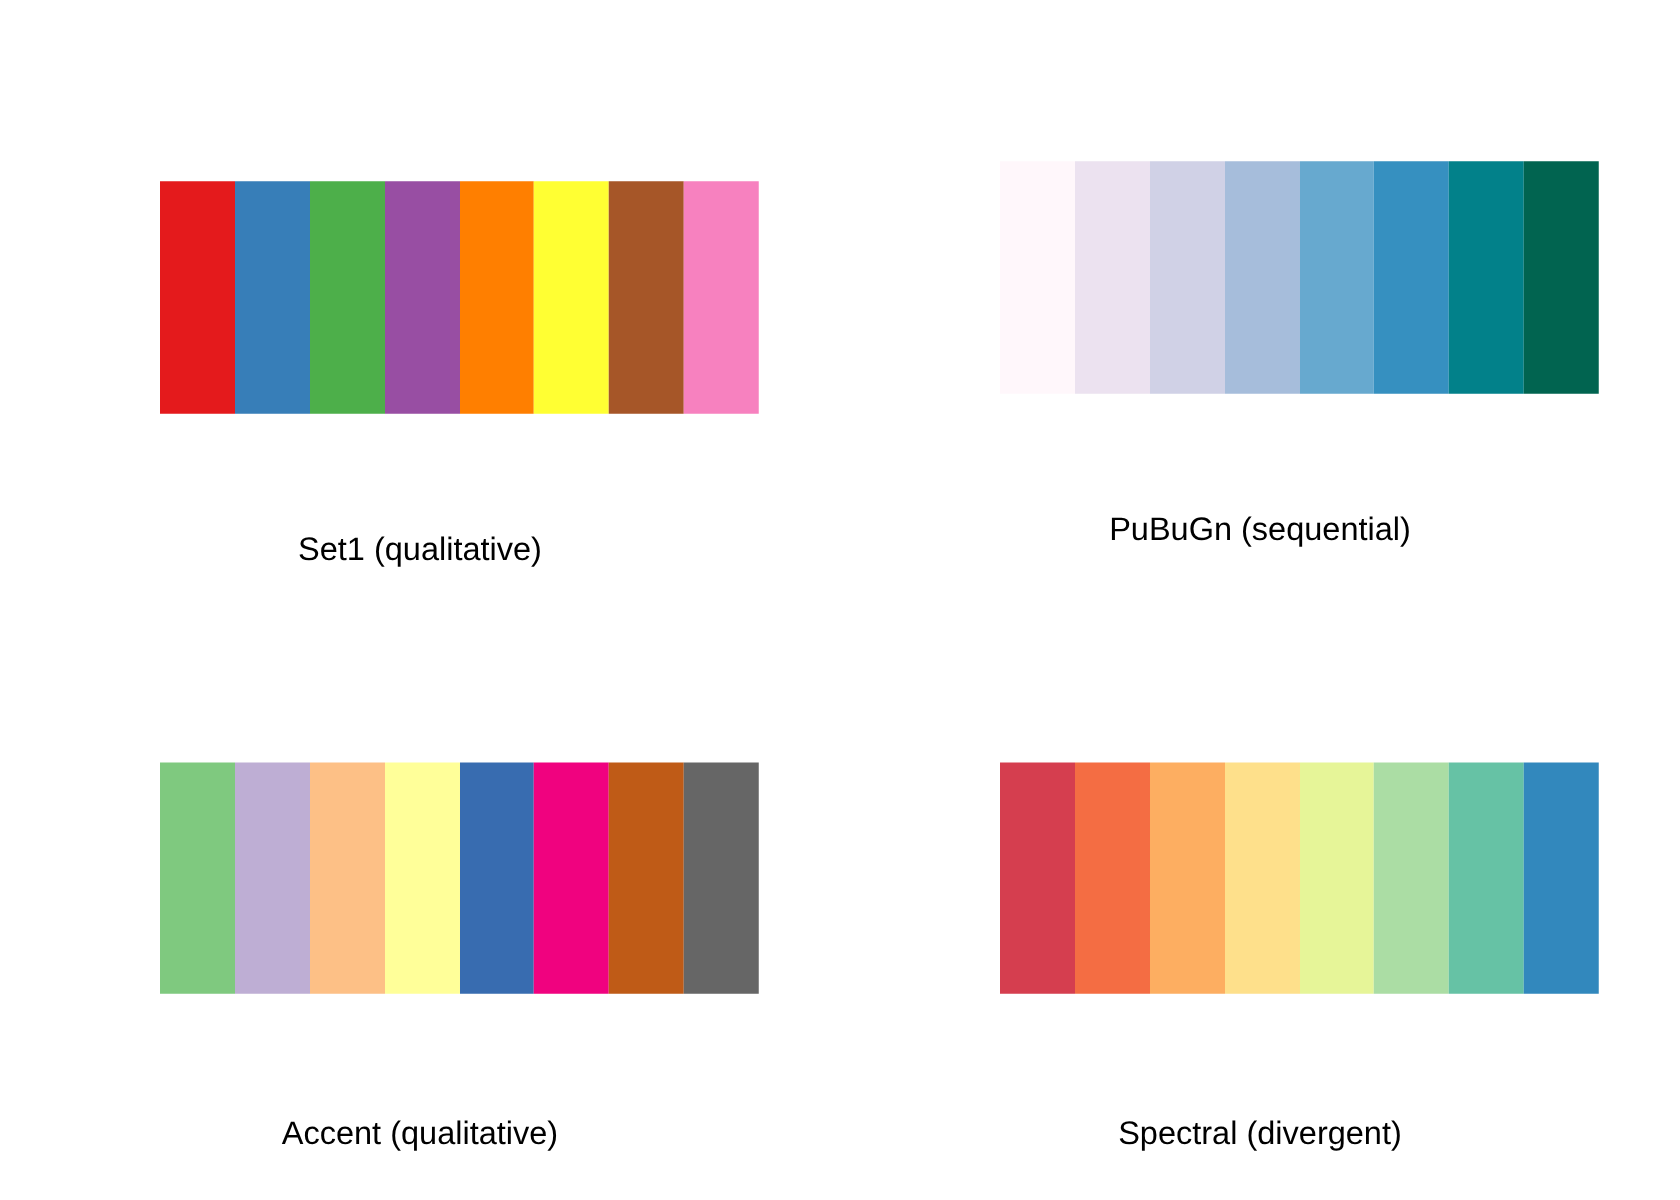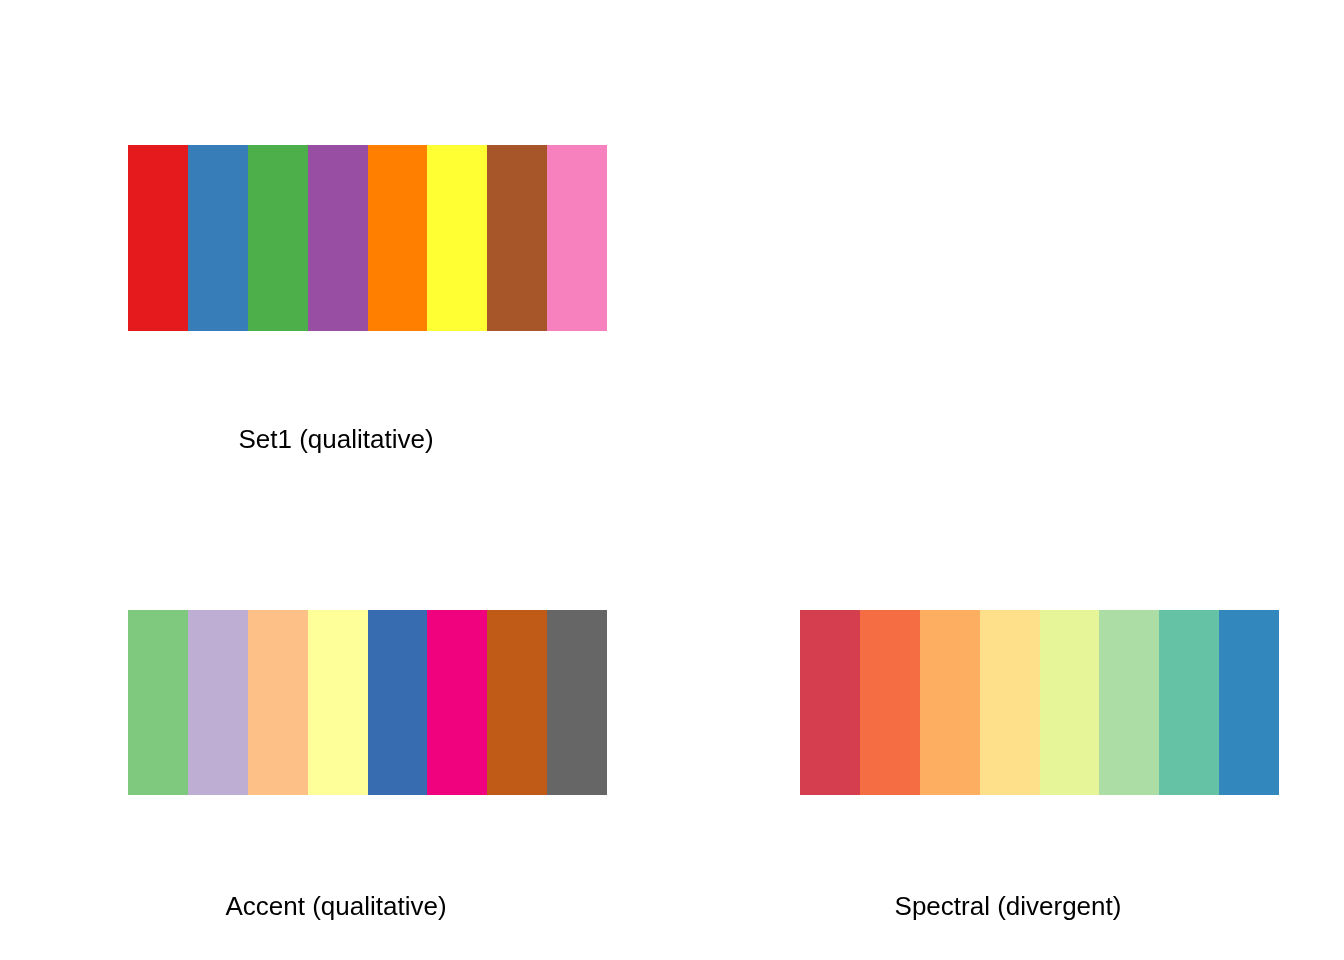--- a/index.html
+++ b/index.html
@@ -76,20 +76,33 @@
         <div class="swatch" style="background: rgb(77, 175, 74);"></div>
         <div class="swatch" style="background: rgb(152, 78, 163);"></div>
         <div class="swatch" style="background: rgb(255, 127, 0);"></div>
         <div class="swatch" style="background: rgb(255, 255, 51);"></div>
         <div class="swatch" style="background: rgb(166, 86, 40);"></div>
         <div class="swatch" style="background: rgb(247, 129, 191);"></div>
       </div>
     <div class="panel-label">Set1 (qualitative)</div>
   </div>
 
+  <div class="panel panel-tr">
+    <div class="swatch-strip">
+        <div class="swatch" style="background: rgb(255, 247, 251);"></div>
+        <div class="swatch" style="background: rgb(236, 226, 240);"></div>
+        <div class="swatch" style="background: rgb(208, 209, 230);"></div>
+        <div class="swatch" style="background: rgb(166, 189, 219);"></div>
+        <div class="swatch" style="background: rgb(103, 169, 207);"></div>
+        <div class="swatch" style="background: rgb(54, 144, 192);"></div>
+        <div class="swatch" style="background: rgb(2, 129, 138);"></div>
+        <div class="swatch" style="background: rgb(1, 100, 80);"></div>
+      </div>
+    <div class="panel-label">PuBuGn (sequential)</div>
+  </div>
 
   <div class="panel panel-bl">
     <div class="swatch-strip">
         <div class="swatch" style="background: rgb(127, 201, 127);"></div>
         <div class="swatch" style="background: rgb(190, 174, 212);"></div>
         <div class="swatch" style="background: rgb(253, 192, 134);"></div>
         <div class="swatch" style="background: rgb(255, 255, 153);"></div>
         <div class="swatch" style="background: rgb(56, 108, 176);"></div>
         <div class="swatch" style="background: rgb(240, 2, 127);"></div>
         <div class="swatch" style="background: rgb(191, 91, 23);"></div>

